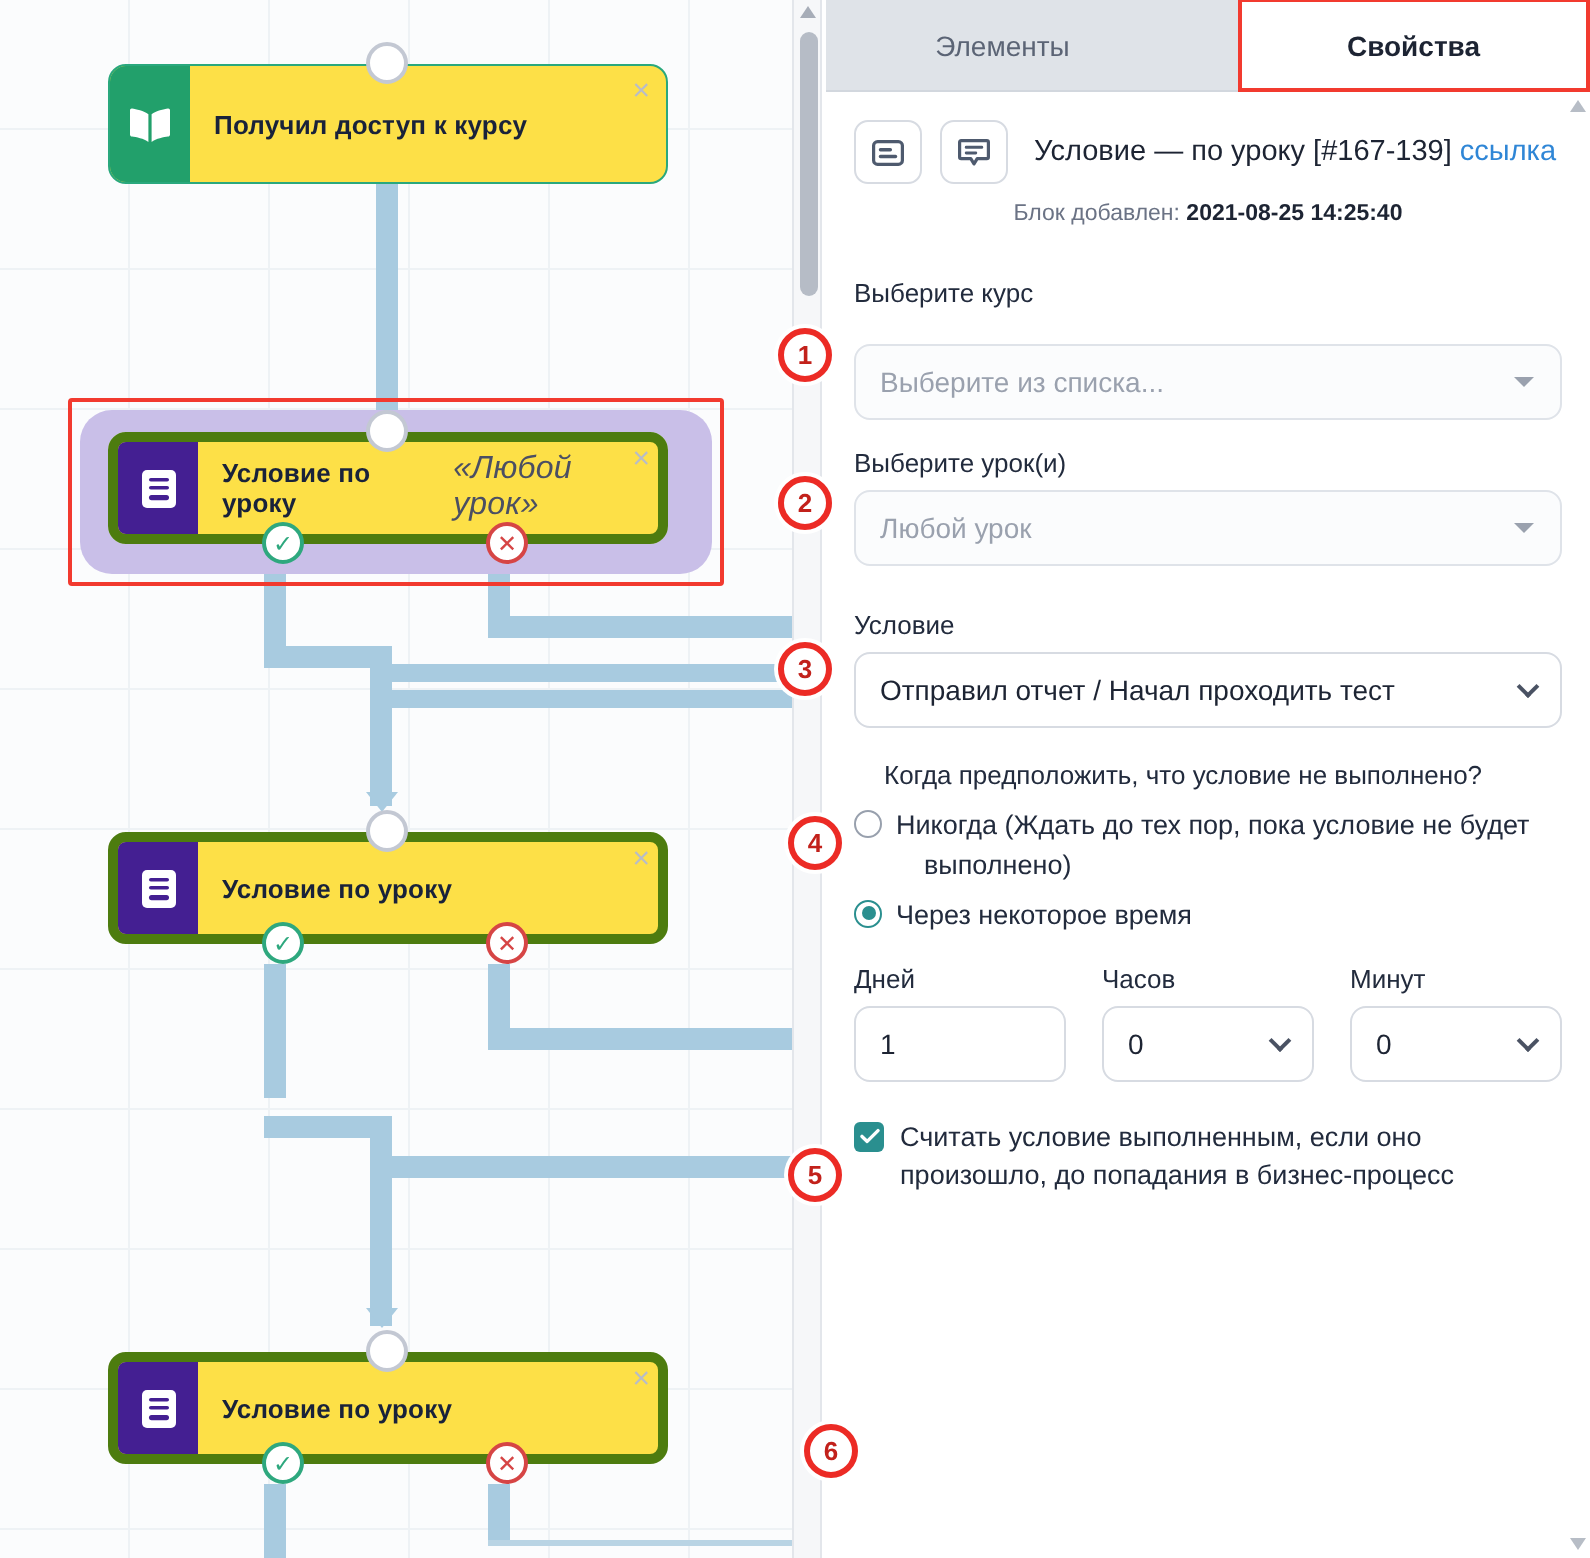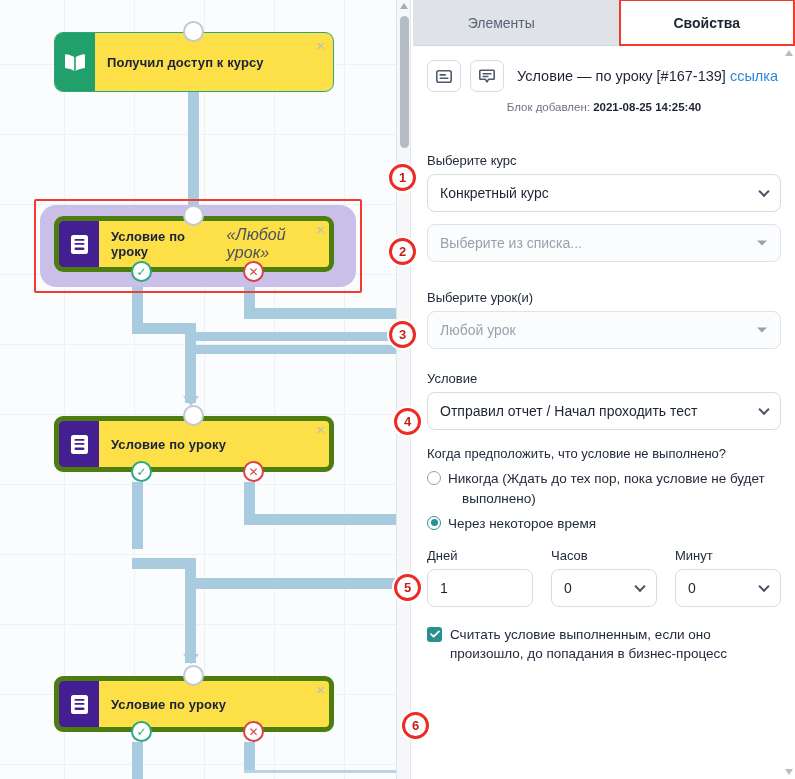--- a/index.html
+++ b/index.html
@@ -157,21 +157,21 @@
   }
   .hdr-link { color: #2f86d6; cursor: pointer; }
   .hdr-sub {
     text-align: center; font-size: 11.5px; color: #6b7385;
     margin-top: 9px;
   }
   .hdr-sub b { color: #1d2433; }
 
   .form { padding: 6px 14px 0 14px; }
   .fld-label {
-    font-size: 13px; color: #222b3d; margin: 28px 0 6px 0;
+    font-size: 13px; color: #222b3d; margin: 14px 0 6px 0;
   }
   .sel, .txtinput {
     width: 100%; height: 38px;
     border: 1px solid #d7dbe2; border-radius: 8px;
     background: #ffffff;
     font-size: 14px; color: #1d2433;
     padding: 0 30px 0 12px;
     font-family: "Liberation Sans", "DejaVu Sans", sans-serif;
     appearance: none; -webkit-appearance: none;
     cursor: pointer;
@@ -192,21 +192,21 @@
     position: relative;
   }
   .caret-sm {
     position: absolute; right: 13px; top: 50%;
     width: 0; height: 0;
     border-left: 5px solid transparent; border-right: 5px solid transparent;
     border-top: 5px solid #9aa1ae;
     transform: translateY(-50%);
   }
 
-  .q-label { font-size: 13px; color: #222b3d; margin: 16px 0 8px 0; }
+  .q-label { font-size: 13px; color: #222b3d; margin: 16px 0 8px 15px; }
 
   .radio-row { display: flex; align-items: flex-start; margin: 4px 0; }
   .radio {
     width: 14px; height: 14px; flex: 0 0 14px; border-radius: 50%;
     border: 1px solid #98a0ad; background: #fff;
     margin-top: 2px; cursor: pointer; position: relative;
   }
   .radio.on { border: 1px solid #2a8f8f; }
   .radio.on::after {
     content: ""; position: absolute; left: 2.5px; top: 2.5px;
@@ -412,26 +412,20 @@
       </div>
       <div class="hdr-sub">
         <span>Блок добавлен:</span>
         <b>2021-08-25 14:25:40</b>
       </div>
     </div>
 
     <div class="form">
 
       <div class="fld-label">Выберите курс</div>
-      <div class="sel-wrap">
-        <select class="sel">
-          <option>Конкретный курс</option>
-        </select>
-        <span class="chev"></span>
-      </div>
 
       <div style="height:12px"></div>
       <div class="ph-sel">
         <span>Выберите из списка...</span>
         <span class="caret-sm"></span>
       </div>
 
       <div class="fld-label">Выберите урок(и)</div>
       <div class="ph-sel">
         <span>Любой урок</span>

